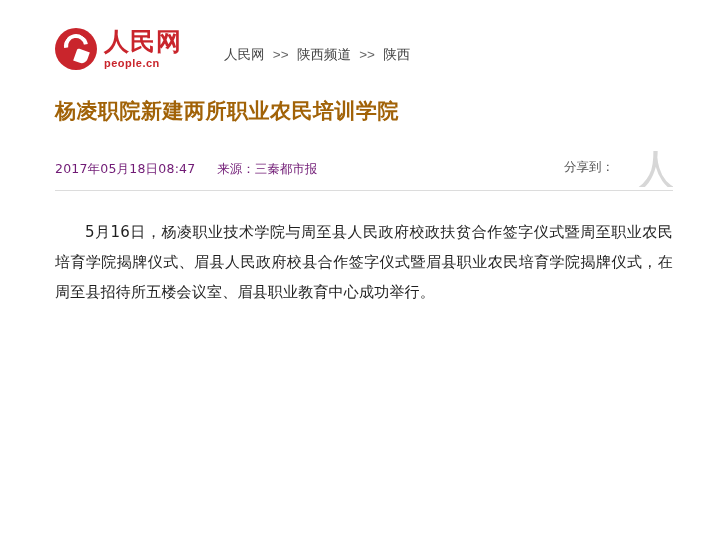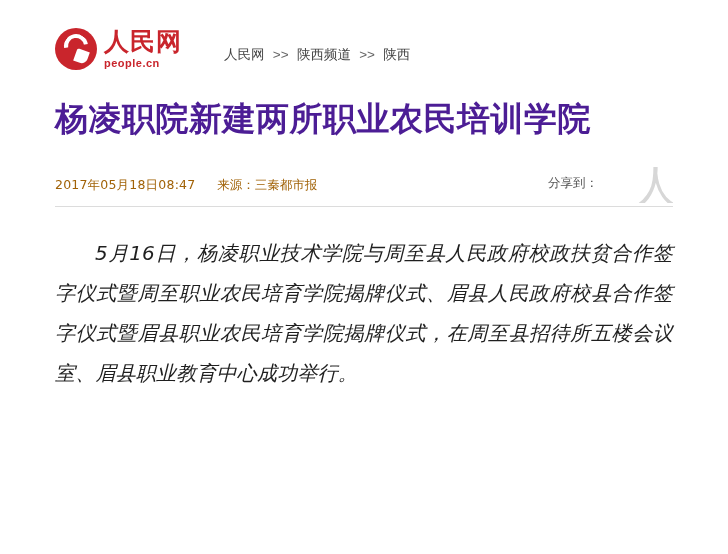--- a/index.html
+++ b/index.html
@@ -108,50 +108,50 @@
     font-family: "Liberation Sans", sans-serif;
   }
 
   
   .title-wrap {
     padding: 10px 55px 0 55px;
   }
   h1.title {
     margin: 0;
     font-family: "DejaVu Sans", sans-serif;
-    font-size: 33px;
+    font-size: 21px;
     line-height: 1.3;
     font-weight: bold;
-    color: #4c1d95;
+    color: #a16207;
     letter-spacing: 0.5px;
   }
 
   
   .meta-row {
     position: relative;
     margin: 34px 55px 0 55px;
     padding-bottom: 11px;
     border-bottom: 1px solid #dcdcdc;
     height: 20px;
   }
   .meta-left {
     font-size: 12.5px;
-    color: #a16207;
+    color: #701a75;
     font-family: "DejaVu Sans", "Liberation Sans", sans-serif;
     white-space: nowrap;
   }
   .meta-date {
     letter-spacing: 0.2px;
   }
   .meta-source {
     margin-left: 18px;
   }
   .share {
     position: absolute;
-    right: 75px;
+    right: 59px;
     top: 0;
     font-size: 12.5px;
     color: #555555;
     font-family: "DejaVu Sans", "Liberation Sans", sans-serif;
     white-space: nowrap;
   }
   .share-icons {
     position: absolute;
     right: 0;
     top: -8px;
@@ -177,27 +177,26 @@
     margin-top: 26px;
     font-family: "DejaVu Sans", sans-serif;
     font-size: 14.5px;
     color: #222222;
     font-weight: bold;
     letter-spacing: 0.3px;
   }
   p.para {
     margin: 26px 0 0 0;
     font-family: "DejaVu Sans", sans-serif;
-    font-size: 20px;
+    font-size: 15px;
     line-height: 2.0;
     color: #1f1f1f;
     text-align: justify;
     text-indent: 2em;
     letter-spacing: 0.2px;
-    font-style: italic;
   }
 </style>
 </head>
 <body>
 
 <div class="page">
 
   <div class="header">
     <div class="logo">
       <div class="logo-mark"></div>

